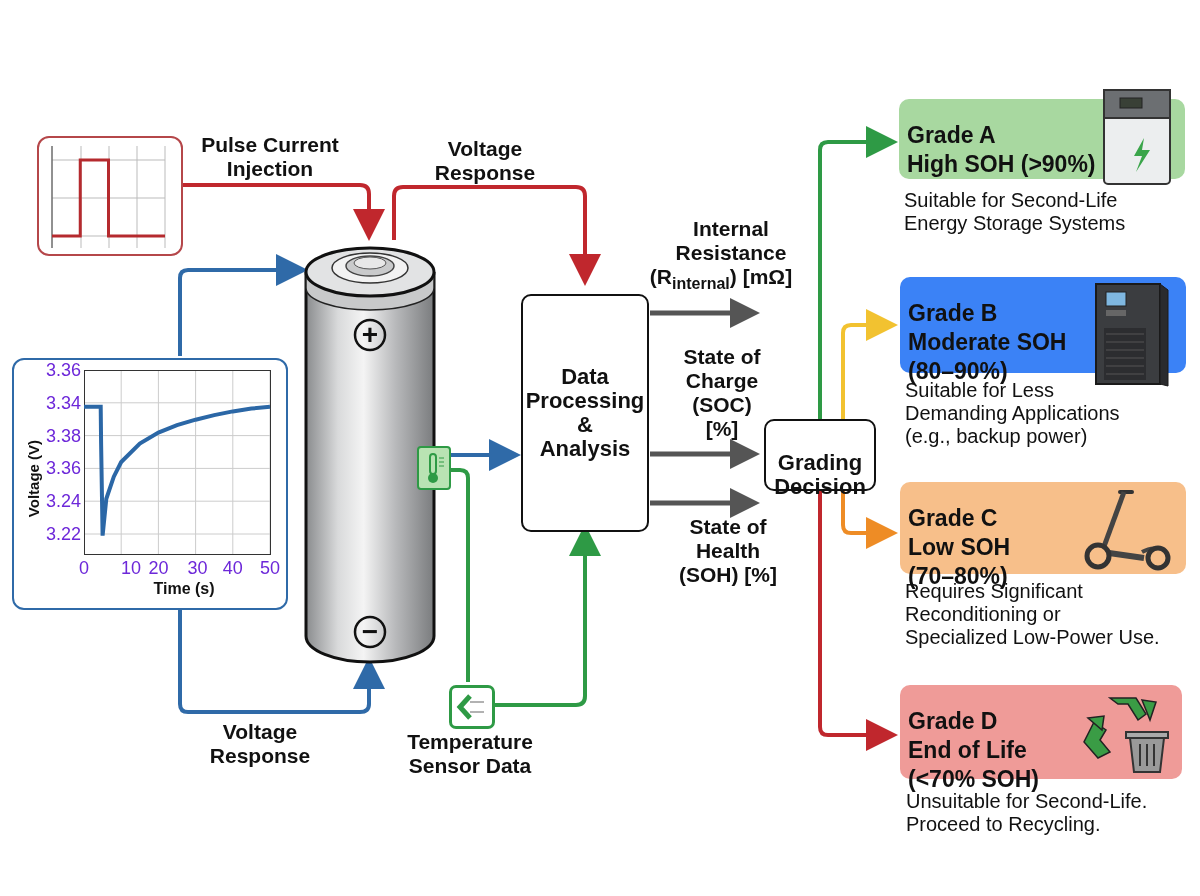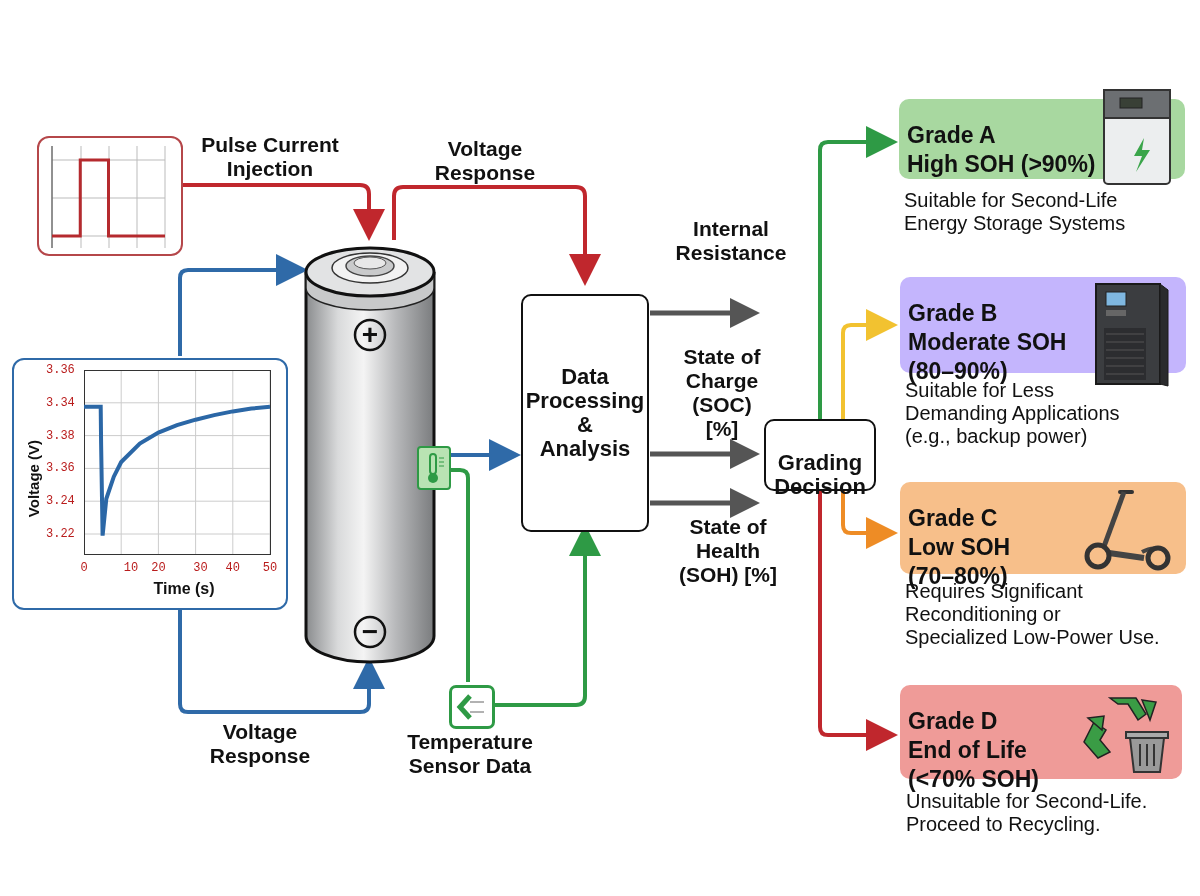--- a/index.html
+++ b/index.html
@@ -6,21 +6,21 @@
   body{width:1200px;height:896px;position:relative;overflow:hidden;font-family:"Liberation Sans",sans-serif;color:#111;}
   .abs{position:absolute;}
   .lbl{position:absolute;font-weight:bold;font-size:21px;line-height:24px;text-align:center;color:#111;}
   .lbl.left{text-align:center;}
   svg.layer{position:absolute;left:0;top:0;}
   .box{position:absolute;border:2px solid #111;border-radius:10px;background:#fff;display:flex;align-items:center;justify-content:center;text-align:center;font-weight:bold;font-size:22px;line-height:24px;}
   .grade{position:absolute;border-radius:10px;padding:22px 8px;box-sizing:border-box;}
   .grade .t{font-weight:bold;font-size:23px;line-height:29px;color:#111;white-space:pre-line;}
   .desc{position:absolute;font-size:20px;line-height:23px;color:#111;white-space:pre-line;}
   .panel{position:absolute;border-radius:12px;background:#fff;}
-  .tick{position:absolute;font-size:12px;line-height:16px;color:#b91c1c;font-family:Liberation Mono, monospace;}
+  .tick{position:absolute;font-size:18px;line-height:16px;color:#6d28d9;}
 </style>
 </head>
 <body>
 
 <svg class="layer" width="1200" height="896">
   <defs>
     <marker id="aRed" markerWidth="8" markerHeight="8" refX="4" refY="4" orient="auto" markerUnits="strokeWidth">
         <path d="M0,0 L8,4 L0,8 z" fill="#c0272d"></path>
       </marker>
     <marker id="aBlue" markerWidth="8" markerHeight="8" refX="4" refY="4" orient="auto" markerUnits="strokeWidth">
@@ -171,20 +171,21 @@
 <div class="box" style="left:521px;top:294px;width:124px;height:234px;">
   <span style="white-space:pre-line;">Data
 Processing
 &amp;
 Analysis</span>
 </div>
 
 <div class="lbl left" style="left:641px;top:217px;width:160px;">
   <div style="padding-left:20px;">Internal</div>
   <div style="padding-left:20px;">Resistance</div>
+  <div><span>(R</span><sub style="font-size:16px;">internal</sub><span>) [mΩ]</span></div>
 </div>
 <div class="lbl left" style="left:662px;top:345px;width:120px;white-space:pre-line;">State of
 Charge
 (SOC)
 [%]</div>
 <div class="lbl left" style="left:663px;top:515px;width:130px;white-space:pre-line;">State of
 Health
 (SOH) [%]</div>
 
 <div class="box" style="left:764px;top:419px;width:108px;height:68px;">
@@ -198,21 +199,21 @@
 </div>
 <svg class="abs" style="left:1100px;top:86px;" width="76" height="102">
   <rect x="4" y="4" width="66" height="94" rx="4" fill="#eceeef" stroke="#333" stroke-width="2"></rect>
   <rect x="4" y="4" width="66" height="28" fill="#6c6f72" stroke="#333" stroke-width="2"></rect>
   <rect x="20" y="12" width="22" height="10" fill="#394036" stroke="#222"></rect>
   <path d="M44,52 L34,70 L42,70 L36,86 L50,64 L42,64 Z" fill="#3aa54a"></path>
 </svg>
 <div class="desc" style="left:904px;top:189px;width:290px;">Suitable for Second-Life
 Energy Storage Systems</div>
 
-<div class="grade" style="left:900px;top:277px;width:286px;height:96px;background:#c4b5fd;">
+<div class="grade" style="left:900px;top:277px;width:286px;height:96px;background:#3b82f6;">
   <div class="t">Grade B
 Moderate SOH
 (80–90%)</div>
 </div>
 <svg class="abs" style="left:1092px;top:280px;" width="80" height="112">
   <rect x="4" y="4" width="64" height="100" fill="#3b3d40" stroke="#1a1a1a" stroke-width="2"></rect>
   <path d="M68,4 L76,10 V106 L68,104 Z" fill="#2a2b2d" stroke="#1a1a1a"></path>
   <rect x="14" y="12" width="20" height="14" fill="#7fb7e0" stroke="#222"></rect>
   <rect x="14" y="30" width="20" height="6" fill="#666"></rect>
   <rect x="12" y="48" width="42" height="52" fill="#2c2d30"></rect>

